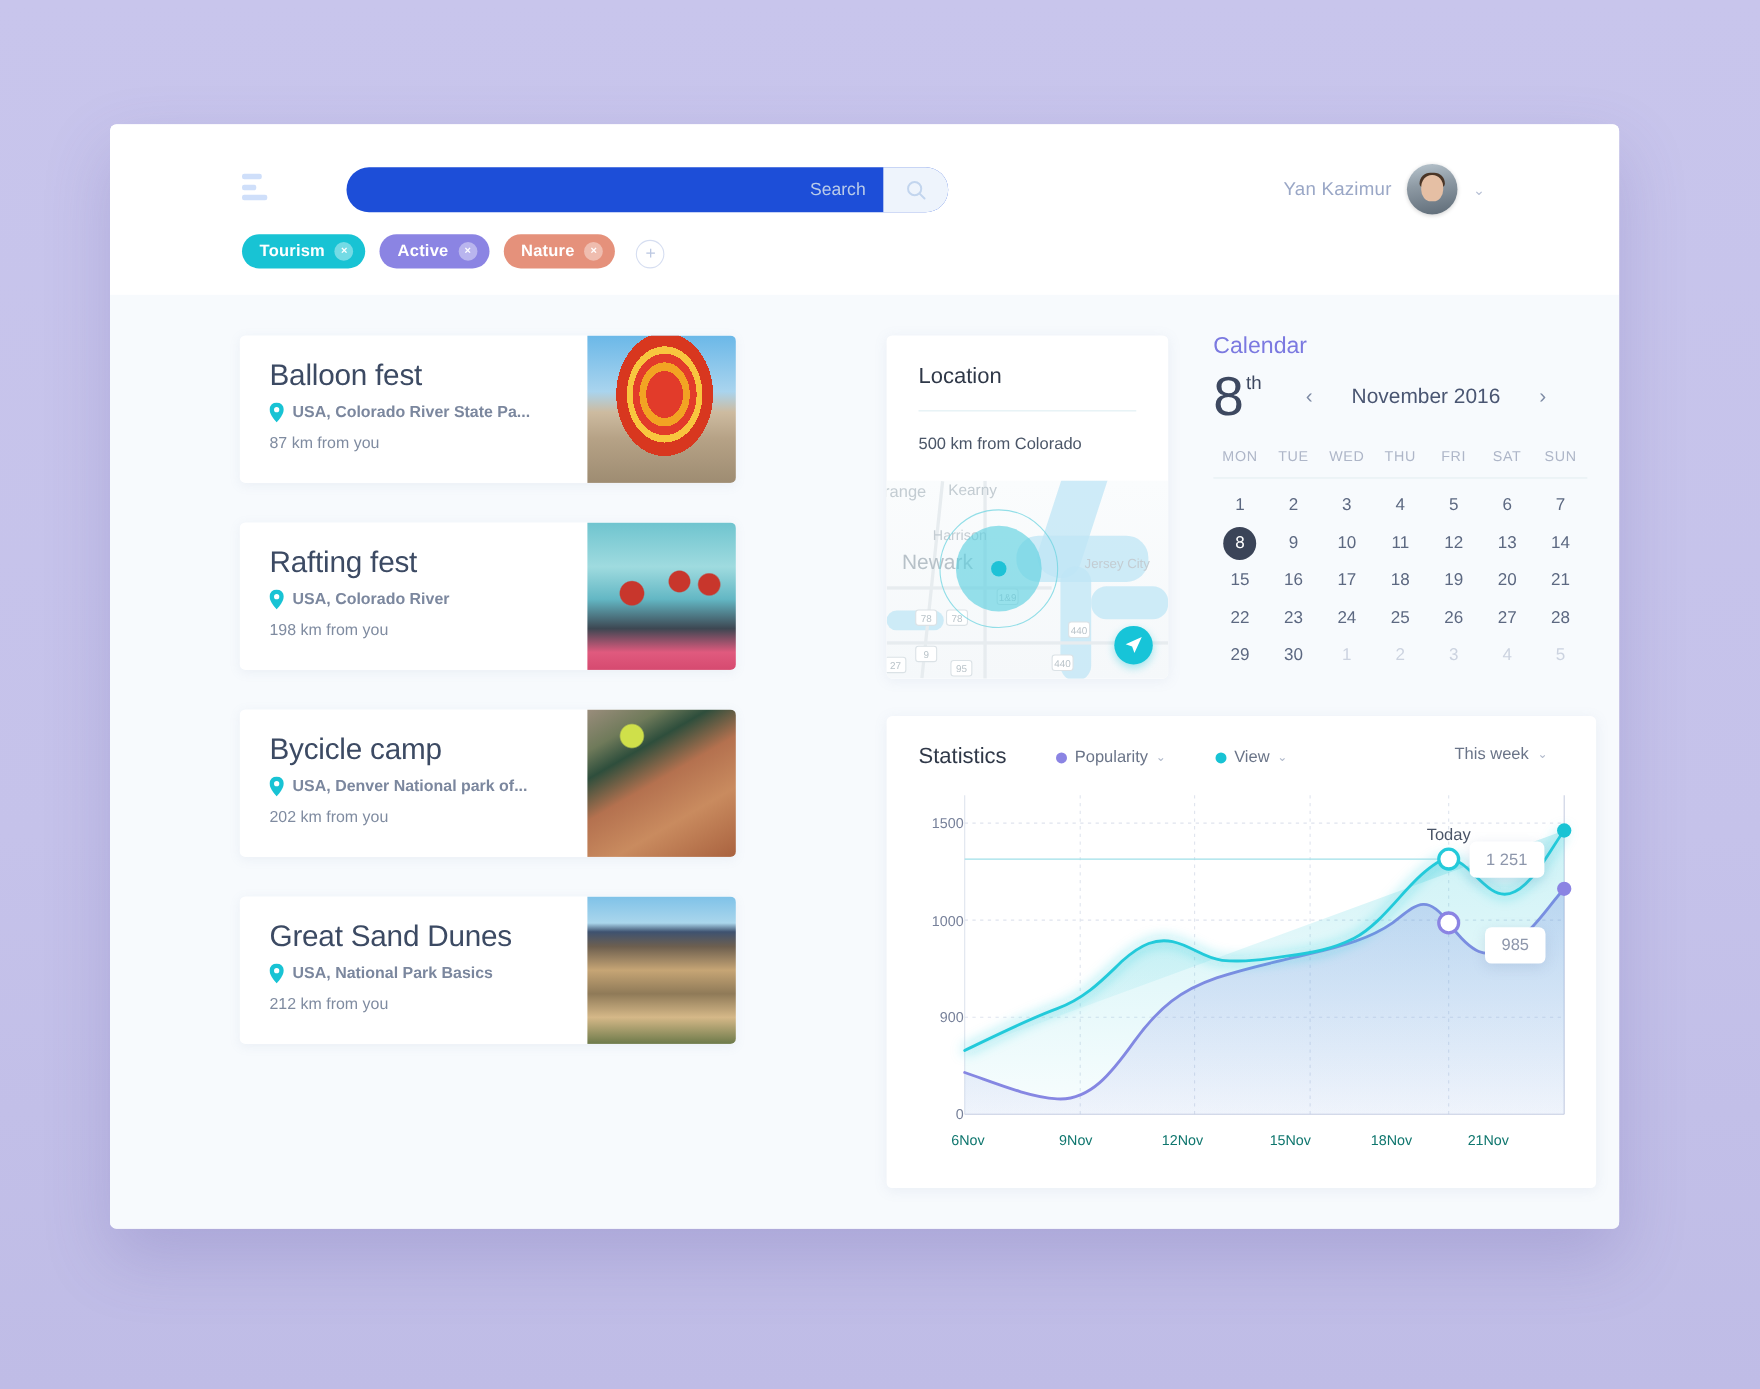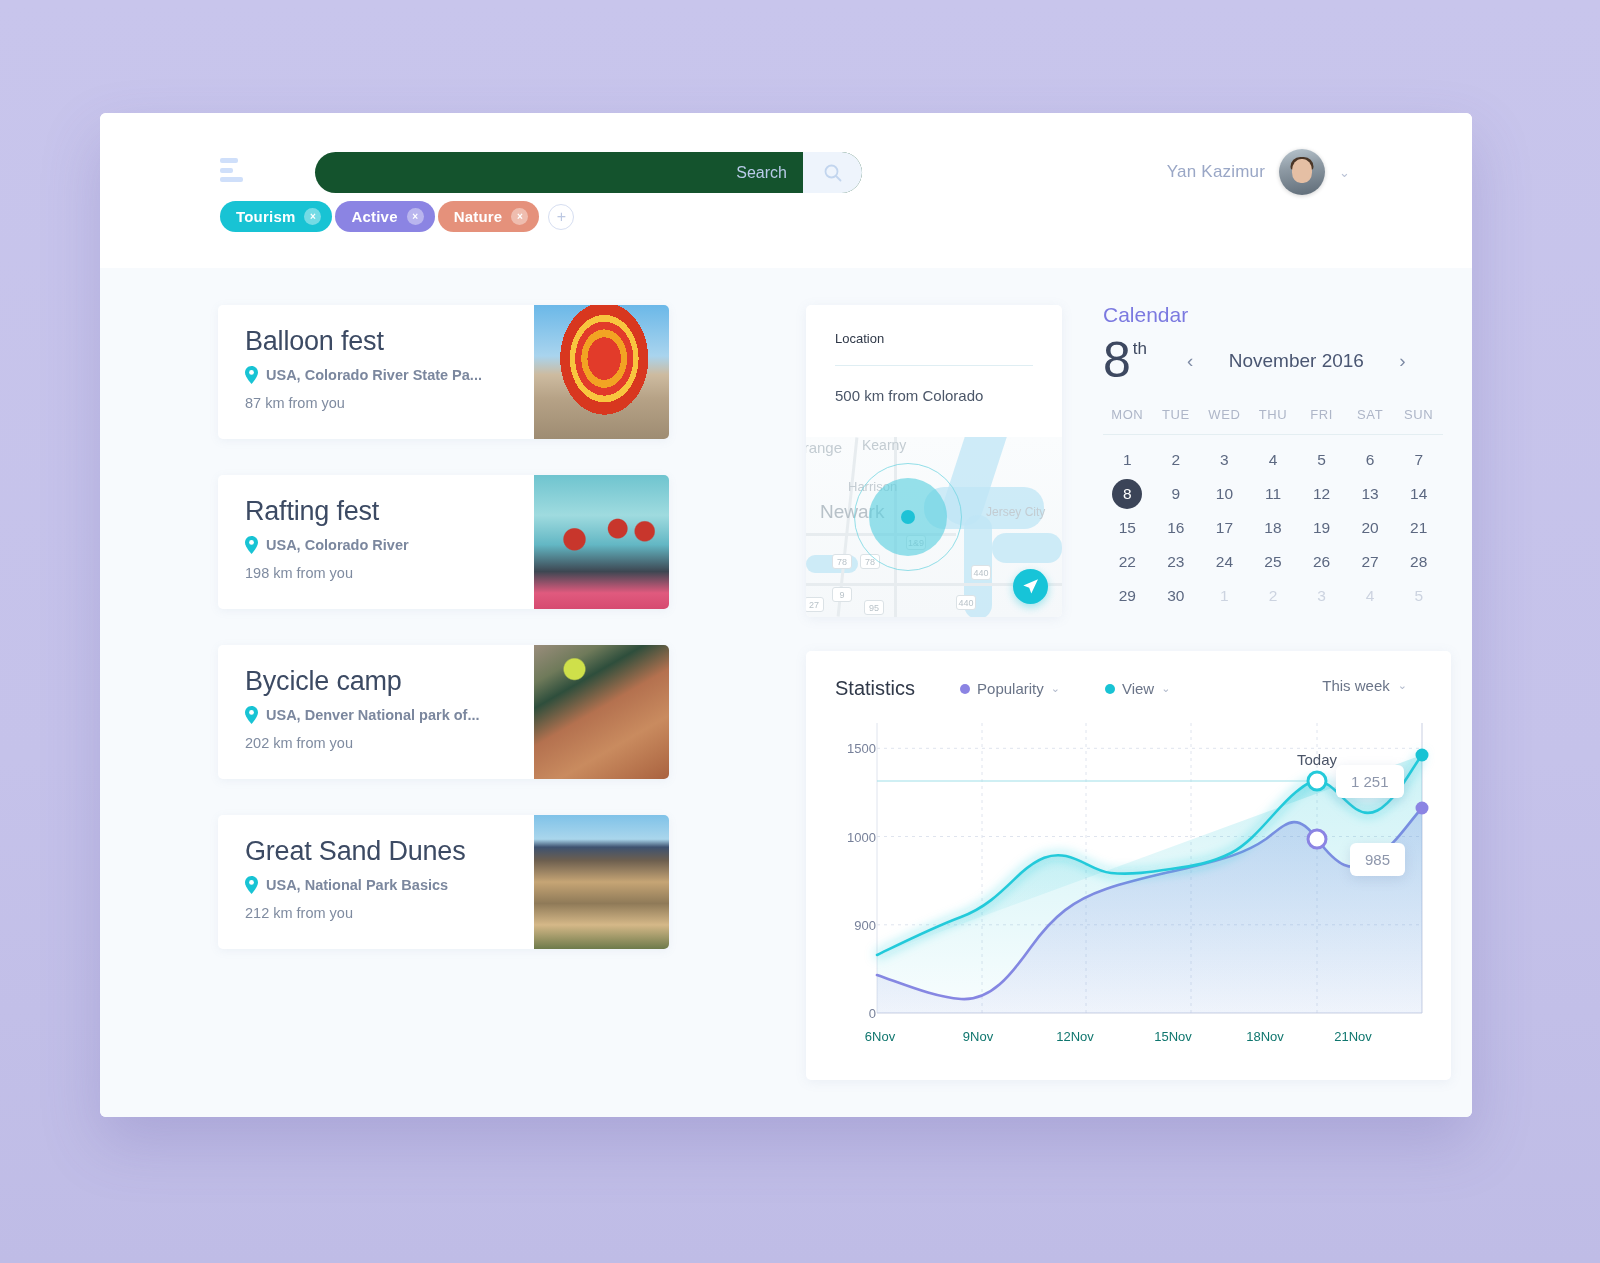--- a/index.html
+++ b/index.html
@@ -35,21 +35,21 @@
     display:flex; flex-direction:column; justify-content:space-between;
   }
   .hamburger i { display:block; height:5px; border-radius:2px; background:#cfdffa; }
   .hamburger i:nth-child(1){ width:18px; }
   .hamburger i:nth-child(2){ width:13px; }
   .hamburger i:nth-child(3){ width:23px; }
 
   .searchbar {
     position:absolute; left:215px; top:39px;
     width:547px; height:41px;
-    background:#14532d; border-radius:21px;
+    background:#1d4ed8; border-radius:21px;
     display:flex; align-items:center; justify-content:flex-end;
   }
   .search-input {
     flex:1; height:100%;
     background:transparent; border:none; outline:none;
     font-family:"Liberation Sans", sans-serif;
     font-size:16px; color:#9db4de; text-align:right;
     padding-right:16px;
   }
   .search-input::placeholder { color:#b9cbe9; }
@@ -77,22 +77,22 @@
   }
   .avatar .hair {
     position:absolute; left:50%; top:17%; transform:translateX(-50%);
     width:23px; height:13px; border-radius:12px 12px 4px 4px;
     background:#4a3526;
   }
   .chev-small { color:#b9c2d6; font-size:13px; }
 
   
   .tagrow {
-    position:absolute; left:120px; top:88px;
-    display:flex; align-items:center; gap:3px;
+    position:absolute; left:120px; top:100px;
+    display:flex; align-items:flex-end; gap:13px;
   }
   .tag {
     height:31px; border-radius:16px; padding:0 11px 0 16px;
     display:flex; align-items:center; gap:9px;
     color:#fff; font-size:15px; font-weight:bold; cursor:pointer;
     letter-spacing:.2px;
   }
   .tag .x {
     width:17px; height:17px; border-radius:50%;
     background:rgba(255,255,255,.40);
@@ -159,21 +159,21 @@
       linear-gradient(180deg,#7fc2e8 0%, #aad6ec 18%, #3e5270 24%, #6d5f4f 34%, #c6a575 50%, #8f7a58 66%, #d5b888 82%, #6d7a4a 100%);}
 
   
   .loc-card {
     position:absolute; left:706px; top:192px;
     width:256px; height:312px;
     background:#fff; border-radius:5px;
     box-shadow:0 2px 12px rgba(120,140,180,.10);
     overflow:hidden;
   }
-  .loc-title { font-size:13px; color:#2f3848; padding:26px 0 0 29px; }
+  .loc-title { font-size:20px; color:#2f3848; padding:26px 0 0 29px; }
   .loc-rule { margin:19px 29px 0 29px; height:1px; background:#dfeef3; }
   .loc-sub { font-size:15px; color:#4b5668; padding:21px 0 0 29px; }
   .map {
     position:absolute; left:0; top:132px; width:256px; height:180px;
     overflow:hidden;
     background:
       linear-gradient(180deg,#fafcfd 0%, #f5f8fa 100%);
   }
   .map .water {
     position:absolute; background:#bfe6f5; opacity:.75;

